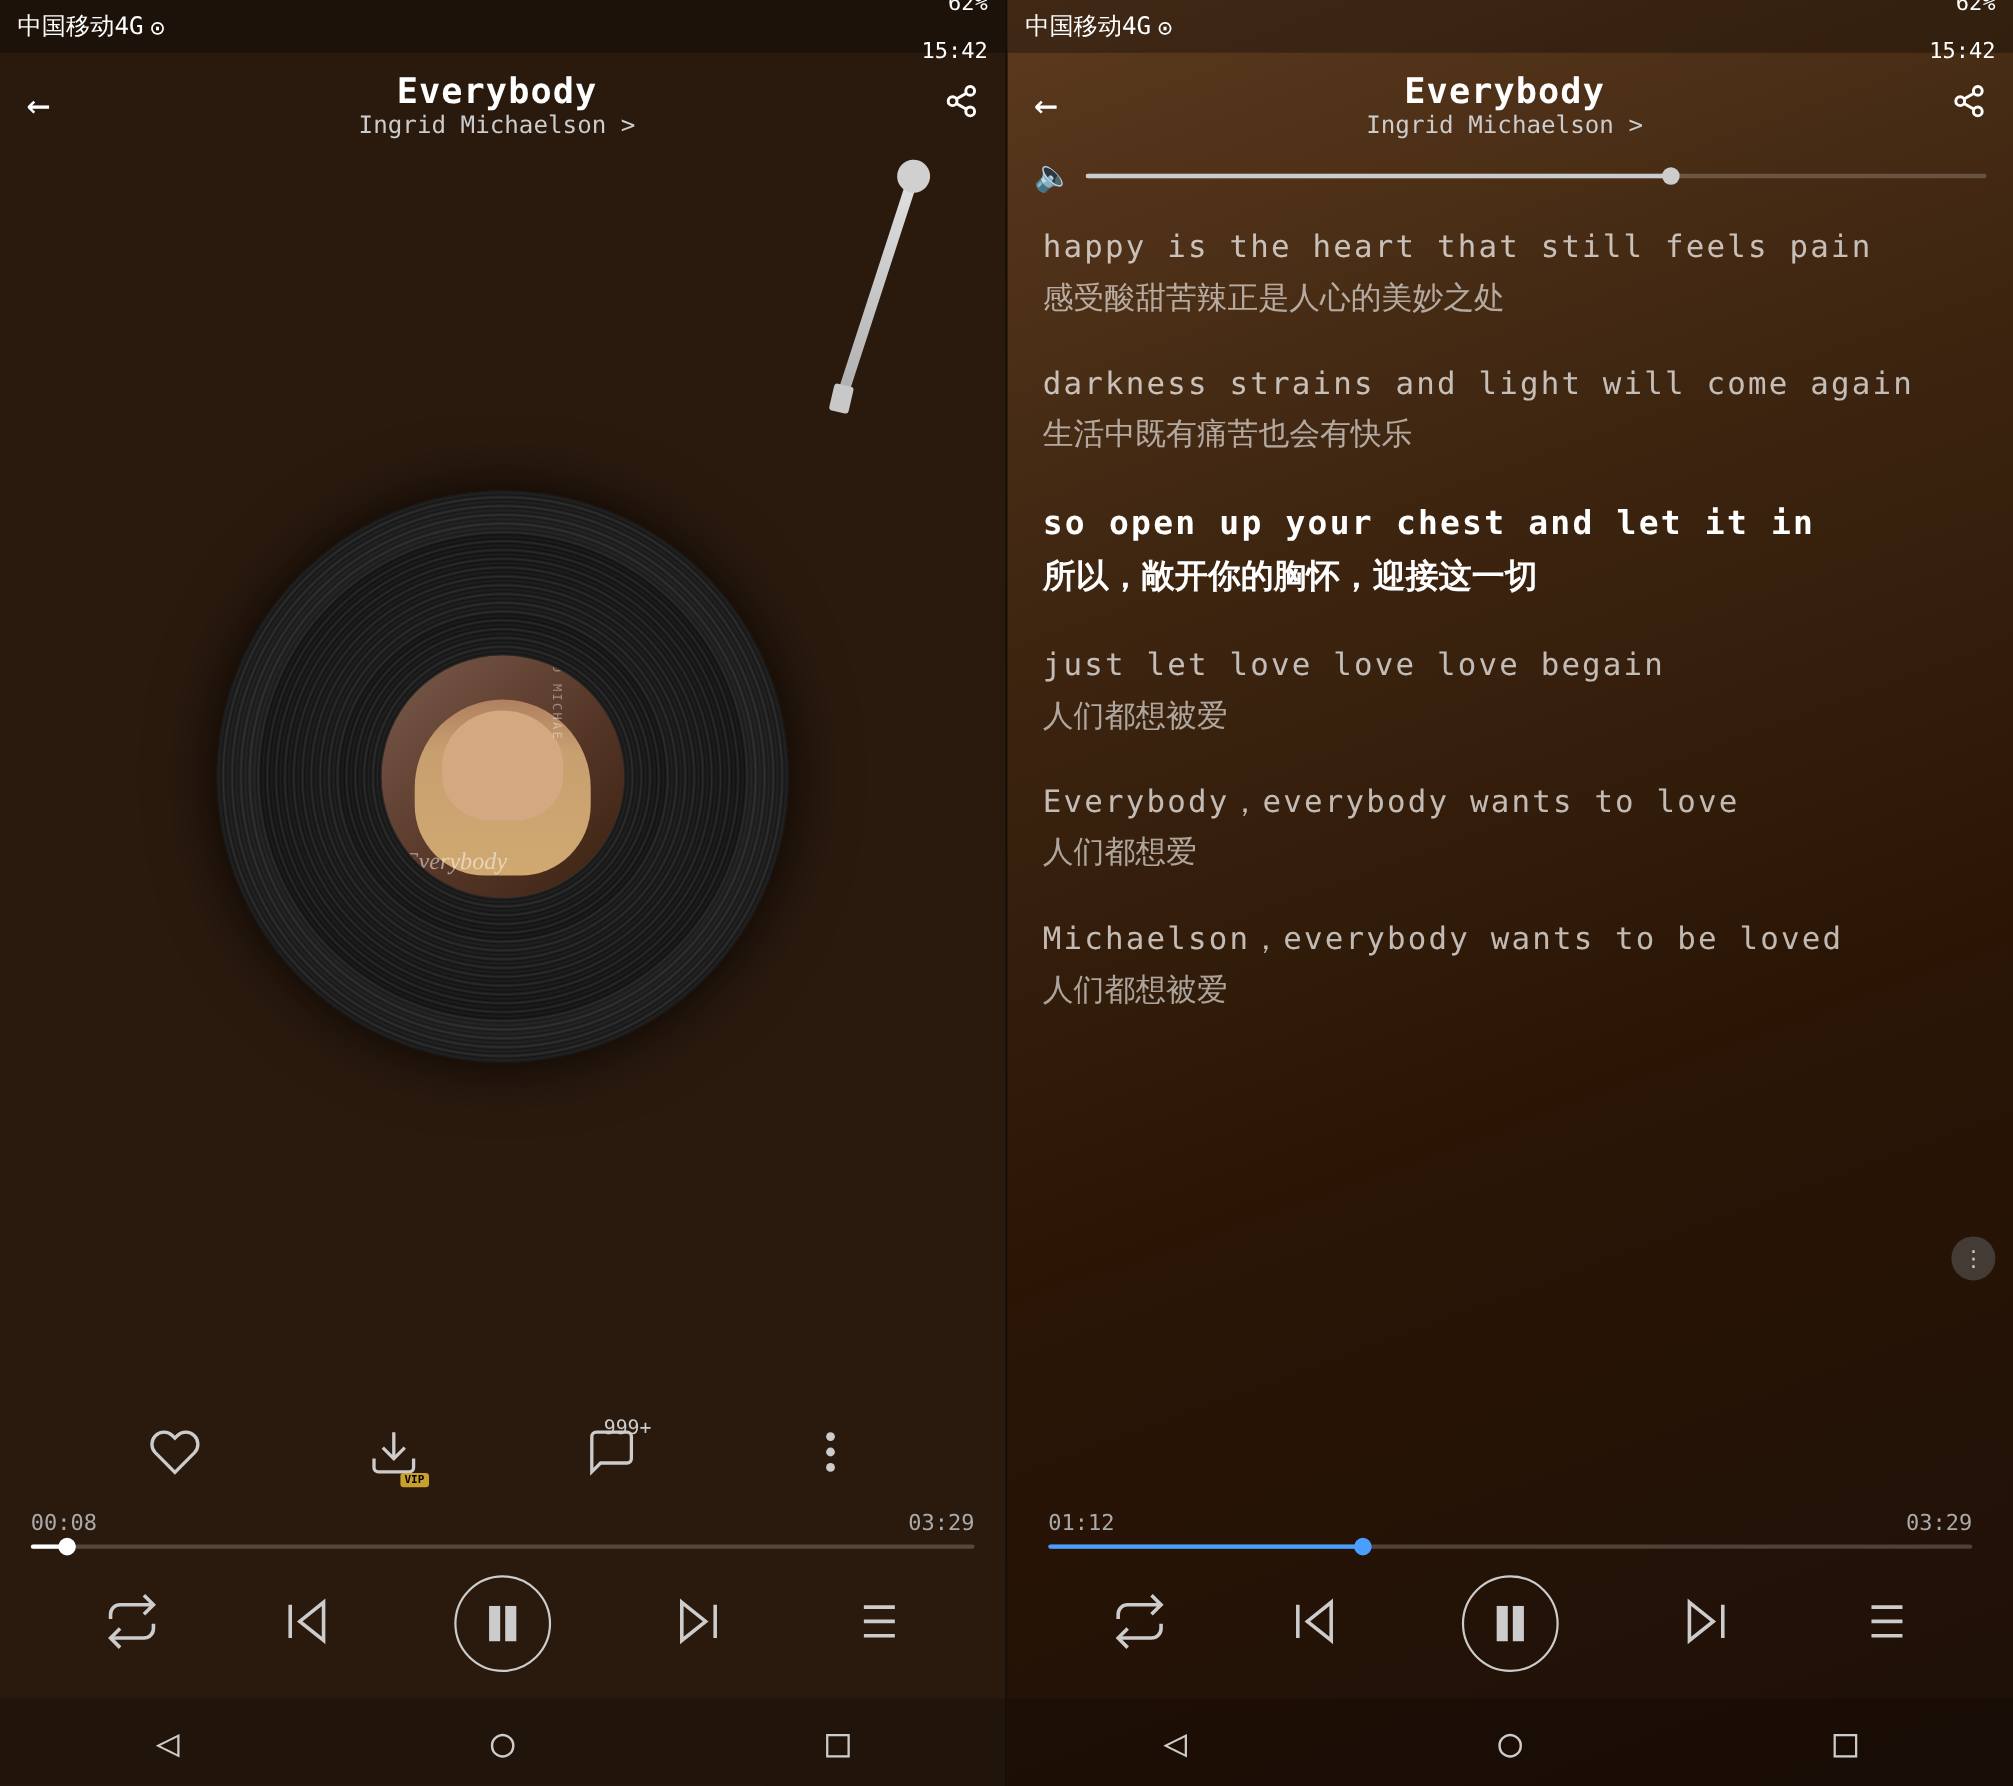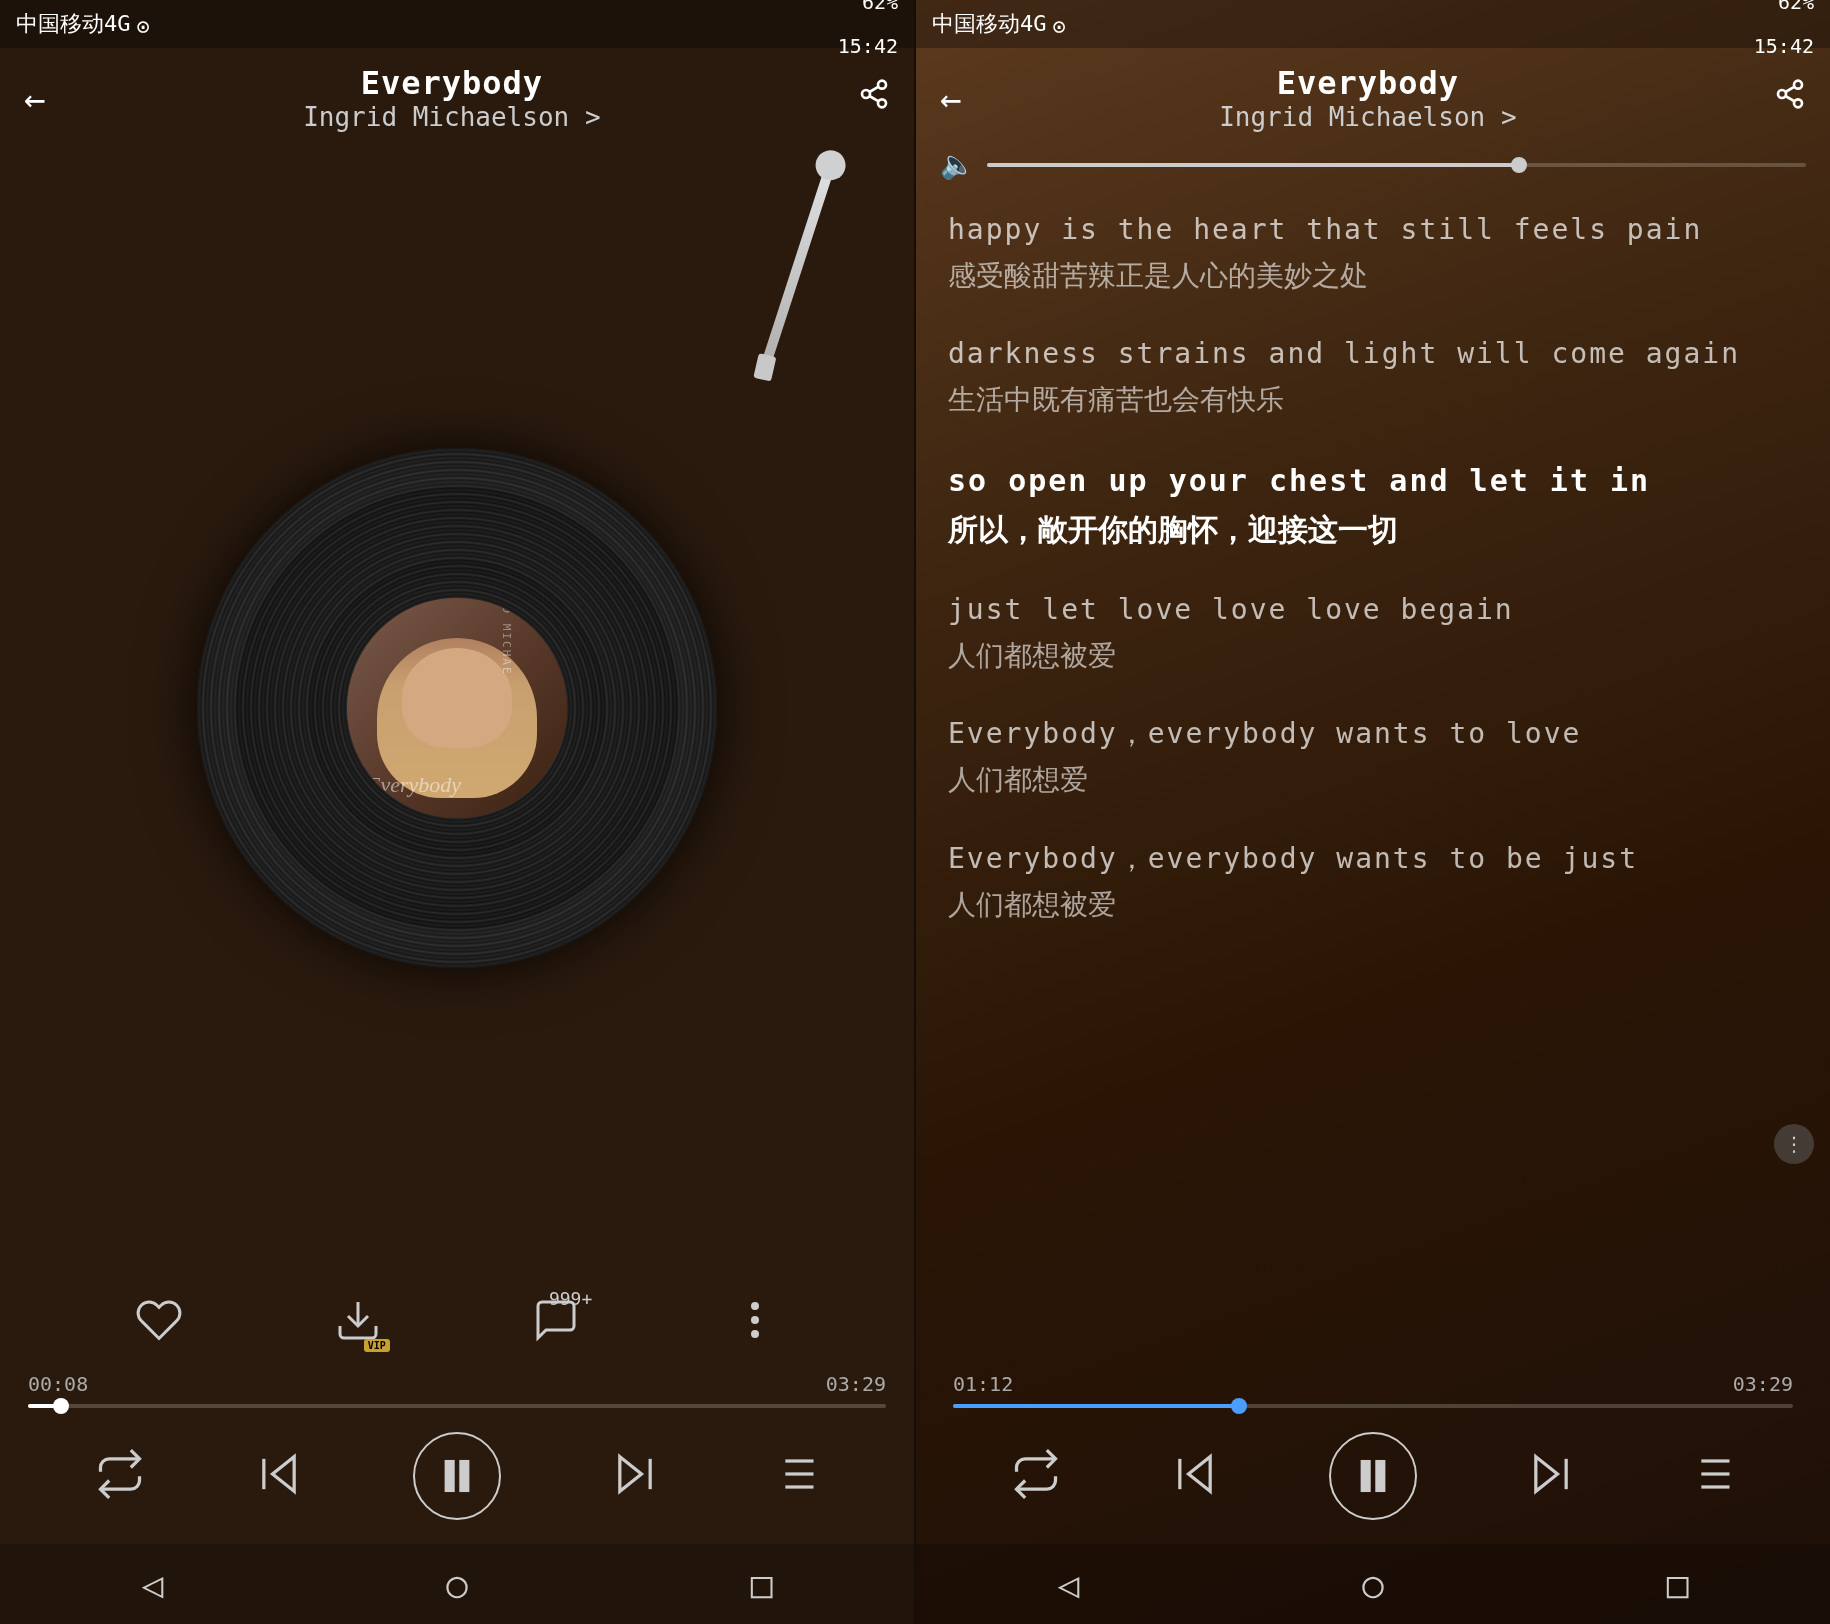--- a/index.html
+++ b/index.html
@@ -30,21 +30,21 @@
     
     .header {
       display: flex;
       align-items: center;
       justify-content: space-between;
       padding: 16px 24px 8px 24px;
       flex-shrink: 0;
     }
     .header-title-group { display: flex; flex-direction: column; align-items: center; }
     .header-title { font-size: 32px; color: #fff; font-weight: bold; letter-spacing: 1px; }
-    .header-artist { font-size: 26px; color: #ccc; }
+    .header-artist { font-size: 22px; color: #ccc; }
     .header-arrow { font-size: 36px; color: #fff; cursor: pointer; }
     .header-share { font-size: 32px; color: #fff; cursor: pointer; }
 
     
     .vinyl-container {
       display: flex;
       justify-content: center;
       align-items: center;
       flex: 1;
       position: relative;
@@ -527,21 +527,21 @@
       <div class="lyric-en">just let love love love begain</div>
       <div class="lyric-zh">人们都想被爱</div>
     </div>
 
     <div class="lyric-block">
       <div class="lyric-en">Everybody，everybody wants to love</div>
       <div class="lyric-zh">人们都想爱</div>
     </div>
 
     <div class="lyric-block">
-      <div class="lyric-en">Everybody，everybody wants to be just</div>
+      <div class="lyric-en">Michaelson，everybody wants to be loved</div>
       <div class="lyric-zh">人们都想被爱</div>
     </div>
 
     <div class="lyrics-more-btn">⋮</div>
   </div>
 
   <div class="progress-section lyrics-progress-section">
     <div class="progress-times">
       <span>01:12</span>
       <span>03:29</span>

